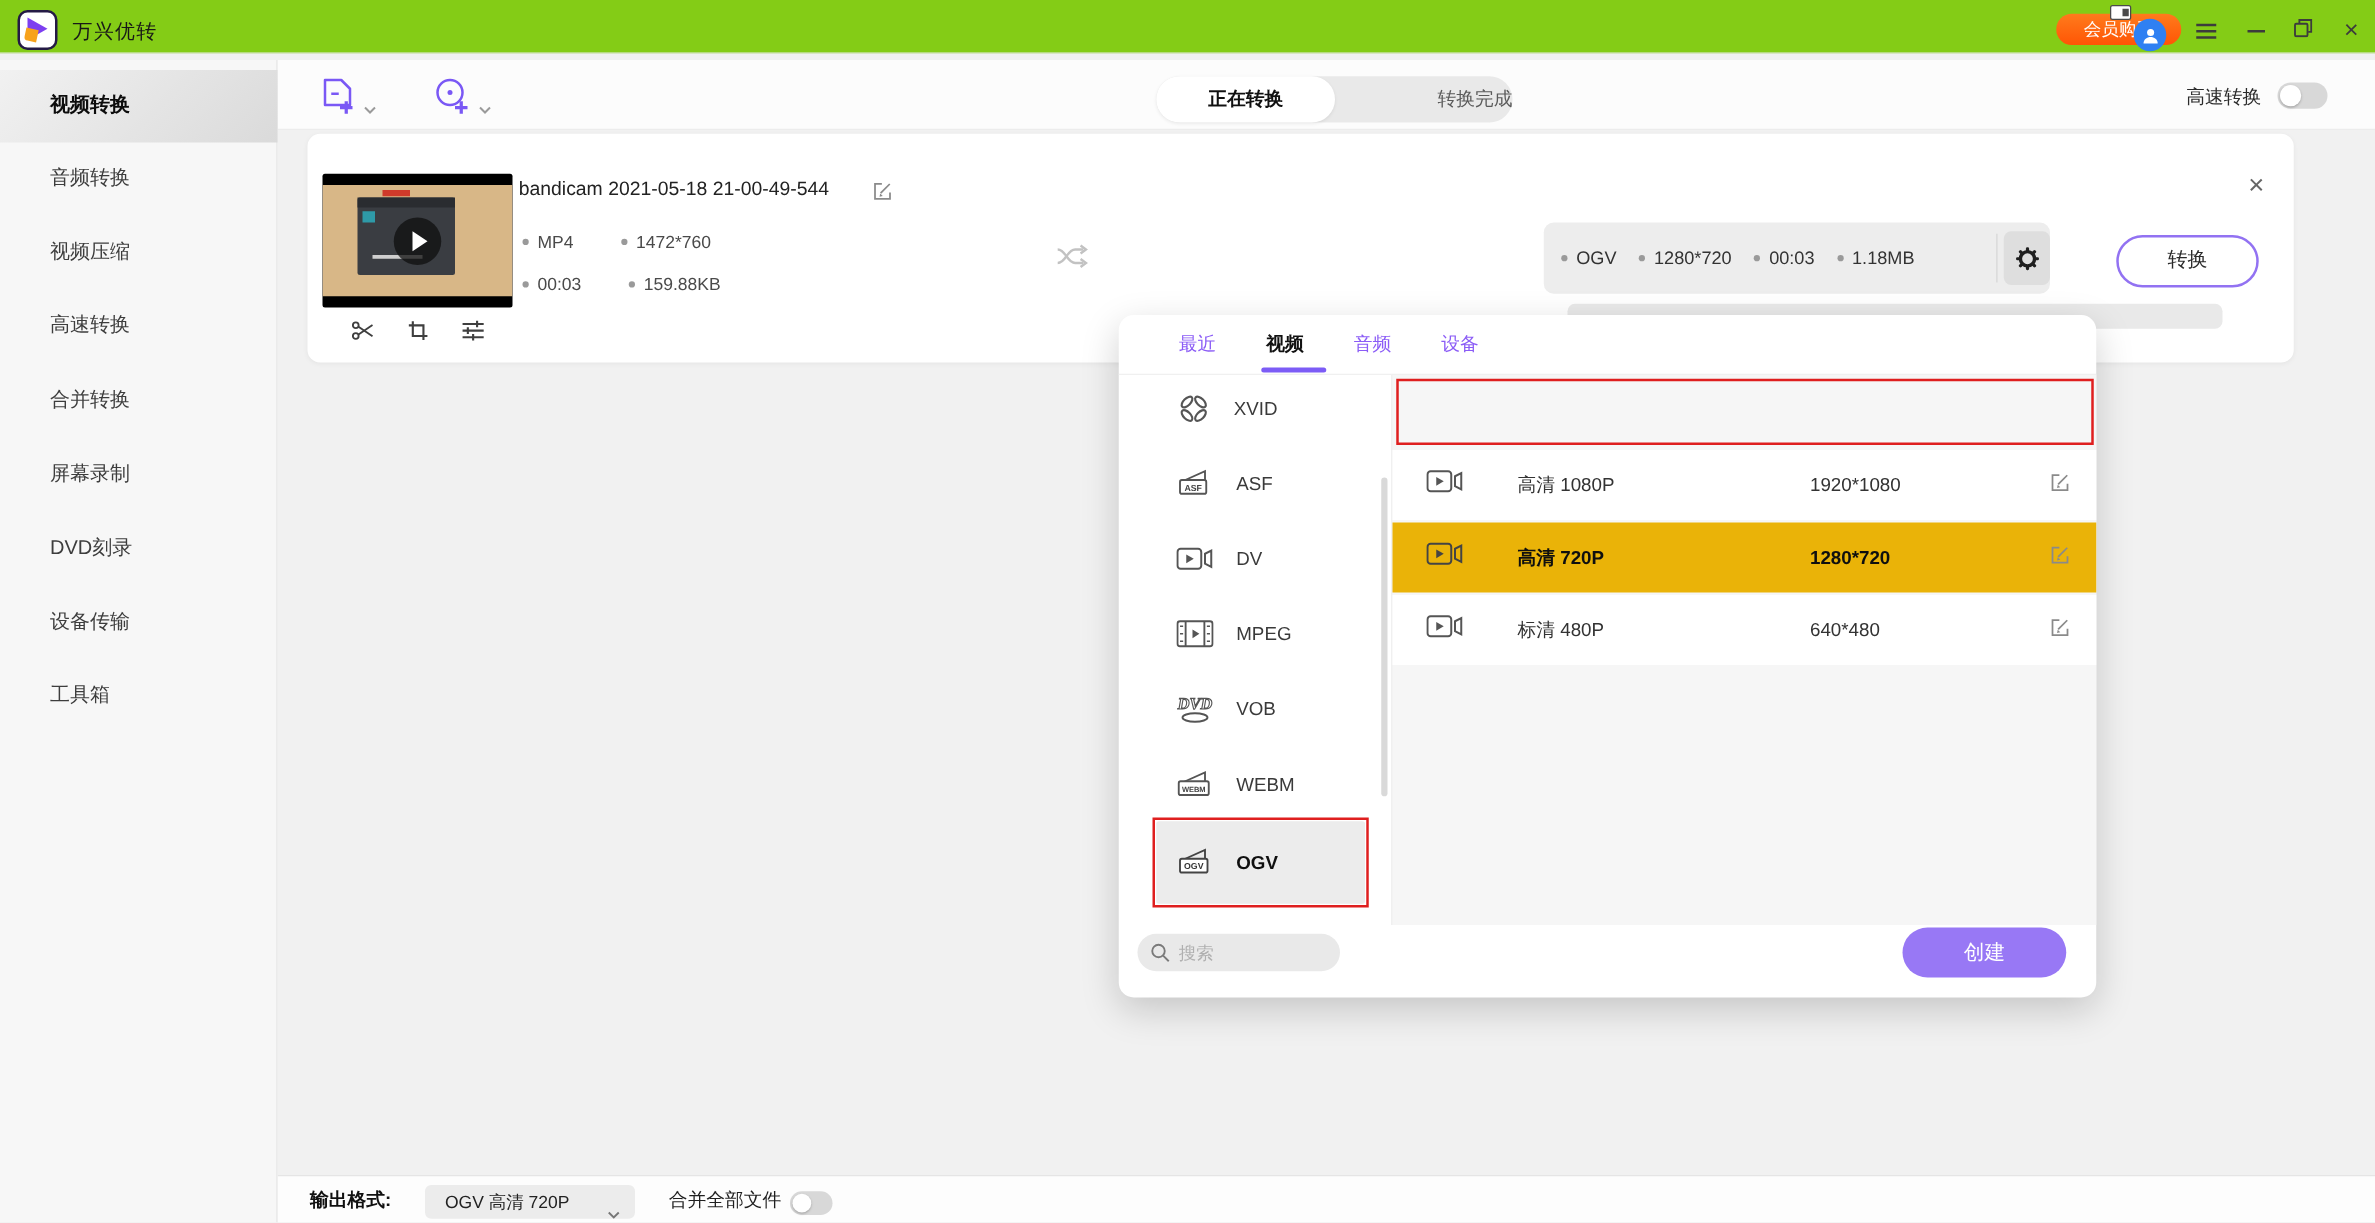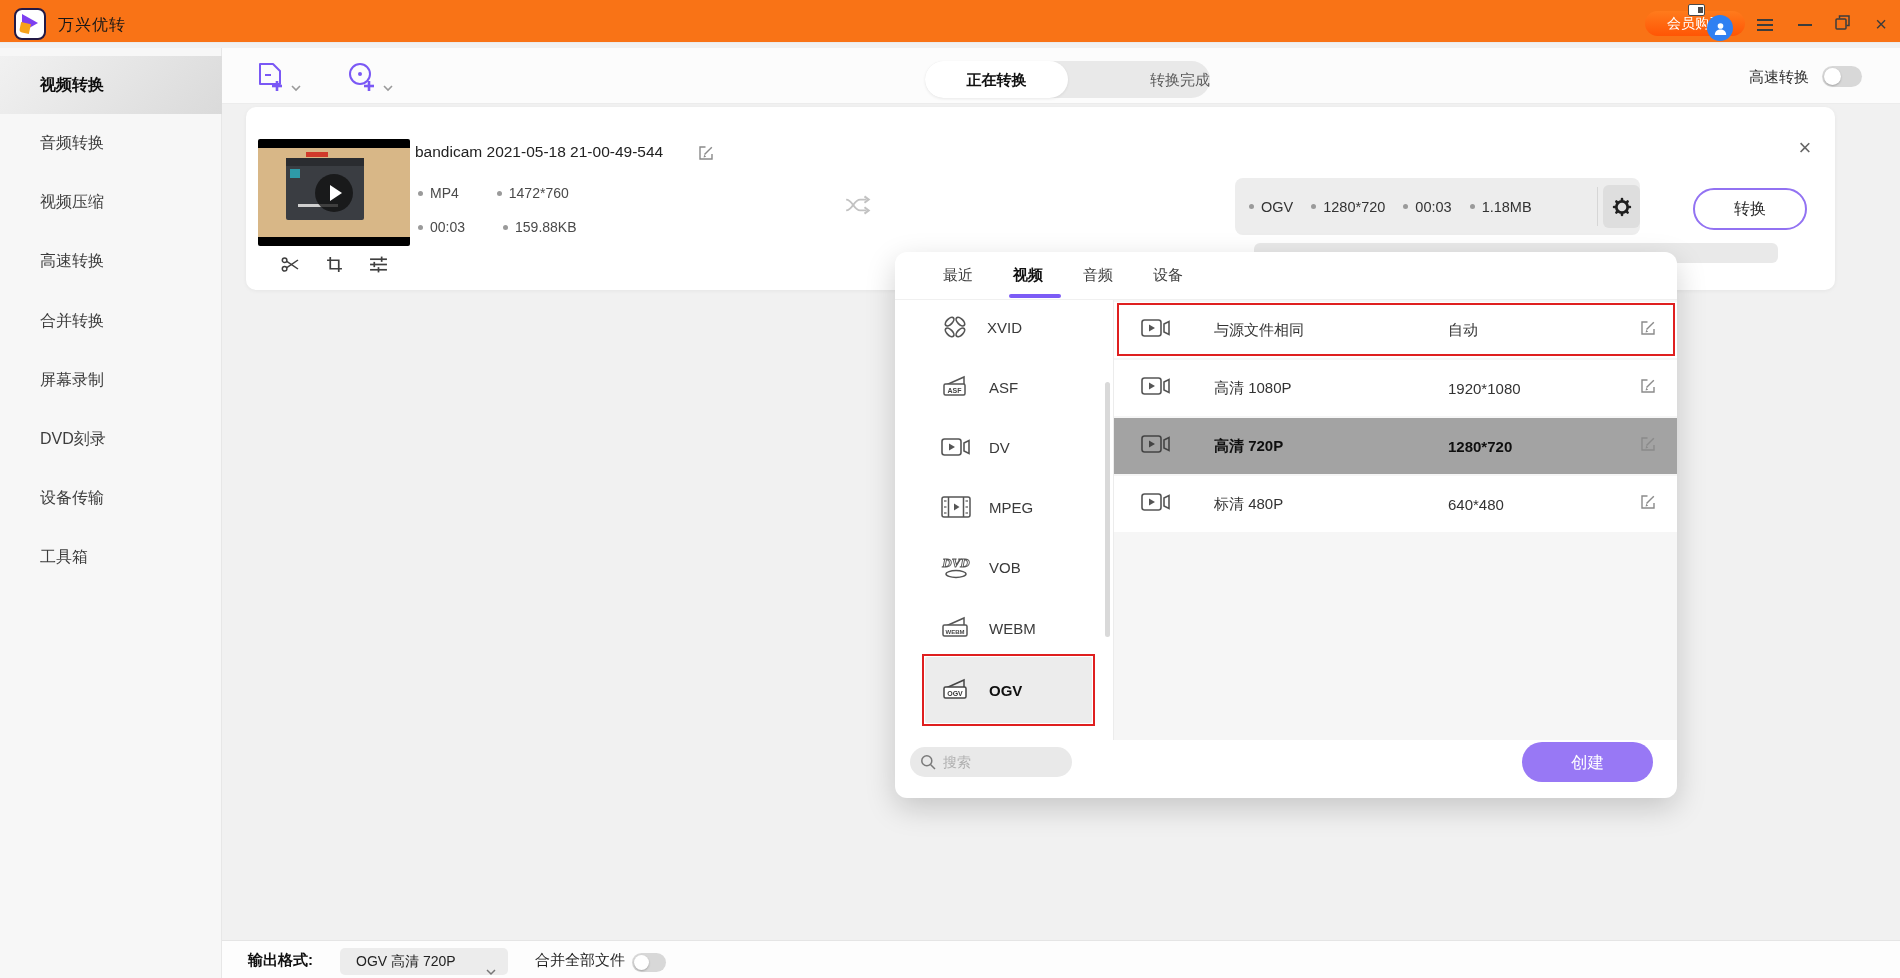--- a/index.html
+++ b/index.html
@@ -1,20 +1,20 @@
 <!DOCTYPE html>
 <html><head>
 <meta charset="utf-8">
 <style>
   * { margin:0; padding:0; box-sizing:border-box; }
   html,body { width:1900px; height:978px; }
   body { font-family:"Liberation Sans","DejaVu Sans",sans-serif; background:#f1f1f1; overflow:hidden; position:relative; }
 
   
-  .titlebar { position:absolute; left:0; top:0; width:1900px; height:43px; background:#f97316; border-bottom:1px solid #ebebeb; z-index:30; }
+  .titlebar { position:absolute; left:0; top:0; width:1900px; height:43px; background:#84cc16; border-bottom:1px solid #ebebeb; z-index:30; }
   .logo { position:absolute; left:14px; top:8px; width:32px; height:32px; border:2.5px solid #241a45; border-radius:8px; background:#fff; }
   .logo .tri { position:absolute; left:6px; top:4px; width:0; height:0; border-left:16px solid #7d3ff0; border-top:9px solid transparent; border-bottom:9px solid transparent; filter:none; }
   .logo .tri2 { position:absolute; left:4px; top:13px; width:10px; height:10px; background:#f7a21b; border-radius:0 0 0 3px; transform:rotate(12deg); }
   .app-title { position:absolute; left:58px; top:15px; font-size:16px; color:#181818; letter-spacing:1px; }
   .member-btn { position:absolute; left:1645px; top:11px; width:100px; height:25px; border-radius:13px; background:linear-gradient(180deg,#ff7b1c,#ff5505); color:#fff; font-size:14px; text-align:center; line-height:25px; }
   .member-badge { position:absolute; left:1688px; top:4px; width:17px; height:12px; border:1.5px solid #4a4a4a; border-radius:2px; background:#fff; }
   .member-badge::after { content:""; position:absolute; right:1px; top:1.5px; width:5px; height:6px; background:#4a4a4a; }
   .avatar { position:absolute; left:1707px; top:15px; width:26px; height:26px; border-radius:50%; background:#2f80f2; display:flex; align-items:center; justify-content:center; }
   .win-ctrl { position:absolute; top:16px; width:18px; height:16px; color:#3c3c3c; }
   .hamburger span { display:block; width:16px; height:2px; background:#3c3c3c; margin:3px 0; }
@@ -58,33 +58,33 @@
   .outbar { position:absolute; left:989px; top:71px; width:405px; height:57px; background:#ededed; border-radius:8px; display:flex; align-items:center; gap:18px; padding-left:14px; font-size:14.5px; color:#333; }
   .outbar .sep { position:absolute; left:362px; top:9px; width:1px; height:39px; background:#d6d6d6; }
   .gearbox { position:absolute; left:368px; top:7px; width:37px; height:43px; background:#dedede; border-radius:6px; display:flex; align-items:center; justify-content:center; }
   .convert-btn { position:absolute; left:1447px; top:81px; width:114px; height:42px; border-radius:21px; border:2px solid #9272f2; background:#fff; font-size:16px; color:#2a2a2a; text-align:center; line-height:38px; }
   .card-close { position:absolute; left:1548px; top:28px; font-size:22px; color:#666; width:22px; text-align:center; }
   .remnant { position:absolute; left:1254px; top:243px; width:524px; height:20px; background:#e9e9e9; border-radius:6px; z-index:6; }
 
   
   .panel { position:absolute; left:895px; top:252px; width:782px; height:546px; background:#fff; border-radius:12px; box-shadow:0 10px 30px rgba(0,0,0,0.18); z-index:15; }
   .panel-tabs { position:absolute; left:0; top:0; width:782px; height:48px; border-bottom:1px solid #f0f0f0; display:flex; gap:40px; padding-left:48px; align-items:center; }
-  .ptab { font-size:15px; color:#404040; position:relative; }
+  .ptab { font-size:15px; color:#8b5cf6; position:relative; }
   .ptab.active { color:#111; font-weight:bold; }
   .ptab.active::after { content:""; position:absolute; left:-4px; bottom:-13px; width:52px; height:4px; border-radius:2px; background:#7c5cf6; }
   .vdivider { position:absolute; left:218px; top:48px; width:1px; height:440px; background:#ececec; }
   .rightcol-bg { position:absolute; left:219px; top:48px; width:563px; height:440px; background:#f6f6f6; }
   .fmt-row { position:absolute; left:0; width:218px; height:56px; display:flex; align-items:center; padding-left:46px; gap:18px; }
   .fmt-label { font-size:15px; color:#3a3a3a; }
   .fmt-sel-bg { position:absolute; left:30px; top:405px; width:167px; height:66px; background:#ececec; border-radius:2px; }
   .fmt-row.selected .fmt-label { font-weight:bold; color:#0f0f0f; }
   .redbox { position:absolute; border:2.5px solid #df1f1f; z-index:18; }
   .scrollbar { position:absolute; left:210px; top:130px; width:5px; height:255px; background:#d9d9d9; border-radius:3px; }
   .res-row { position:absolute; left:219px; width:563px; height:56px; background:#fff; display:flex; align-items:center; }
-  .res-row.selected { background:#a3a3a3; }
+  .res-row.selected { background:#eab308; }
   .res-icon { position:absolute; left:27px; }
   .res-label { position:absolute; left:100px; font-size:15px; color:#333; }
   .res-value { position:absolute; left:334px; font-size:15px; color:#333; }
   .res-row.selected .res-label, .res-row.selected .res-value { font-weight:bold; color:#0f0f0f; }
   .res-edit { position:absolute; right:21px; }
   .searchbox { position:absolute; left:15px; top:495px; width:162px; height:30px; border-radius:15px; background:#e9e9e9; display:flex; align-items:center; padding-left:10px; gap:7px; }
   .searchbox input { border:none; background:transparent; outline:none; font-size:14px; width:110px; color:#4c1d95; font-family:inherit; }
   .searchbox input::placeholder { color:#b0b0b0; }
   .create-btn { position:absolute; left:627px; top:490px; width:131px; height:40px; border-radius:20px; background:#9878f5; color:#fff; font-size:16.5px; text-align:center; line-height:40px; }
 
@@ -344,34 +344,20 @@
   <div class="fmt-row selected" style="top:410px;">
     <svg width="30" height="27" viewBox="0 0 30 27">
         <path d="M5 11 L23 3 L23 20 Z" fill="none" stroke="#444" stroke-width="1.5"></path>
         <rect x="3" y="10" width="22" height="11" rx="1.5" fill="#fff" stroke="#444" stroke-width="1.5"></rect>
         <text x="14" y="18.5" font-size="7" text-anchor="middle" fill="#333" font-weight="bold" font-family="sans-serif">OGV</text>
       </svg>
     <span class="fmt-label">OGV</span>
   </div>
   <div class="scrollbar"></div>
 
-  <div class="res-row" style="top:50px;">
-    <span class="res-icon"><svg width="30" height="23" viewBox="0 0 30 23">
-          <rect x="1" y="3" width="19" height="16" rx="2.5" fill="none" stroke="#555" stroke-width="1.6"></rect>
-          <path d="M8 7.5 l6 3.5 -6 3.5 z" fill="#555"></path>
-          <path d="M23 7 l5 -2.5 v13 l-5 -2.5 z" fill="none" stroke="#555" stroke-width="1.6"></path>
-        </svg></span>
-    <span class="res-label">与源文件相同</span>
-    <span class="res-value">自动</span>
-    <span class="res-edit"><svg width="16" height="16" viewBox="0 0 16 16" fill="none" stroke="#8a8a8a" stroke-width="1.4">
-          <path d="M14 9 V14 H2 V2 H7.5"></path>
-          <path d="M6.5 9.5 L13.8 2.2"></path>
-          <path d="M6.2 9.8 L5.6 12.4 L8.2 11.8 Z" fill="#8a8a8a" stroke="none"></path>
-        </svg></span>
-  </div>
   <div class="res-row" style="top:108px;">
     <span class="res-icon"><svg width="30" height="23" viewBox="0 0 30 23">
           <rect x="1" y="3" width="19" height="16" rx="2.5" fill="none" stroke="#555" stroke-width="1.6"></rect>
           <path d="M8 7.5 l6 3.5 -6 3.5 z" fill="#555"></path>
           <path d="M23 7 l5 -2.5 v13 l-5 -2.5 z" fill="none" stroke="#555" stroke-width="1.6"></path>
         </svg></span>
     <span class="res-label">高清 1080P</span>
     <span class="res-value">1920*1080</span>
     <span class="res-edit"><svg width="16" height="16" viewBox="0 0 16 16" fill="none" stroke="#8a8a8a" stroke-width="1.4">
           <path d="M14 9 V14 H2 V2 H7.5"></path>

